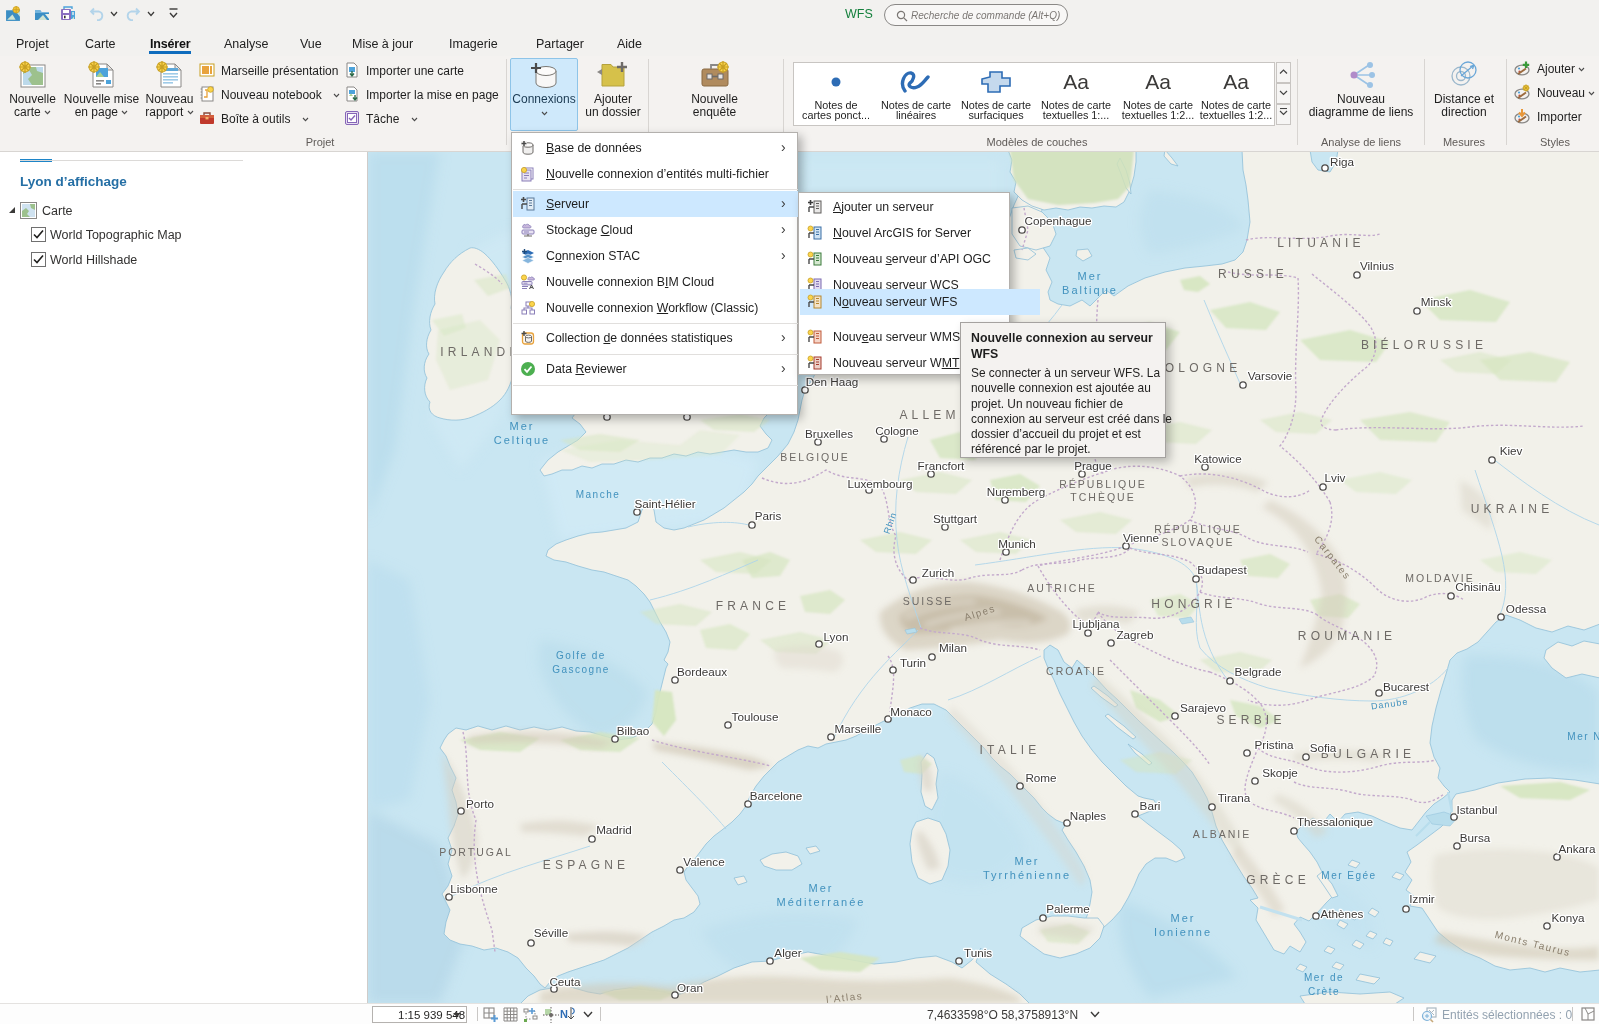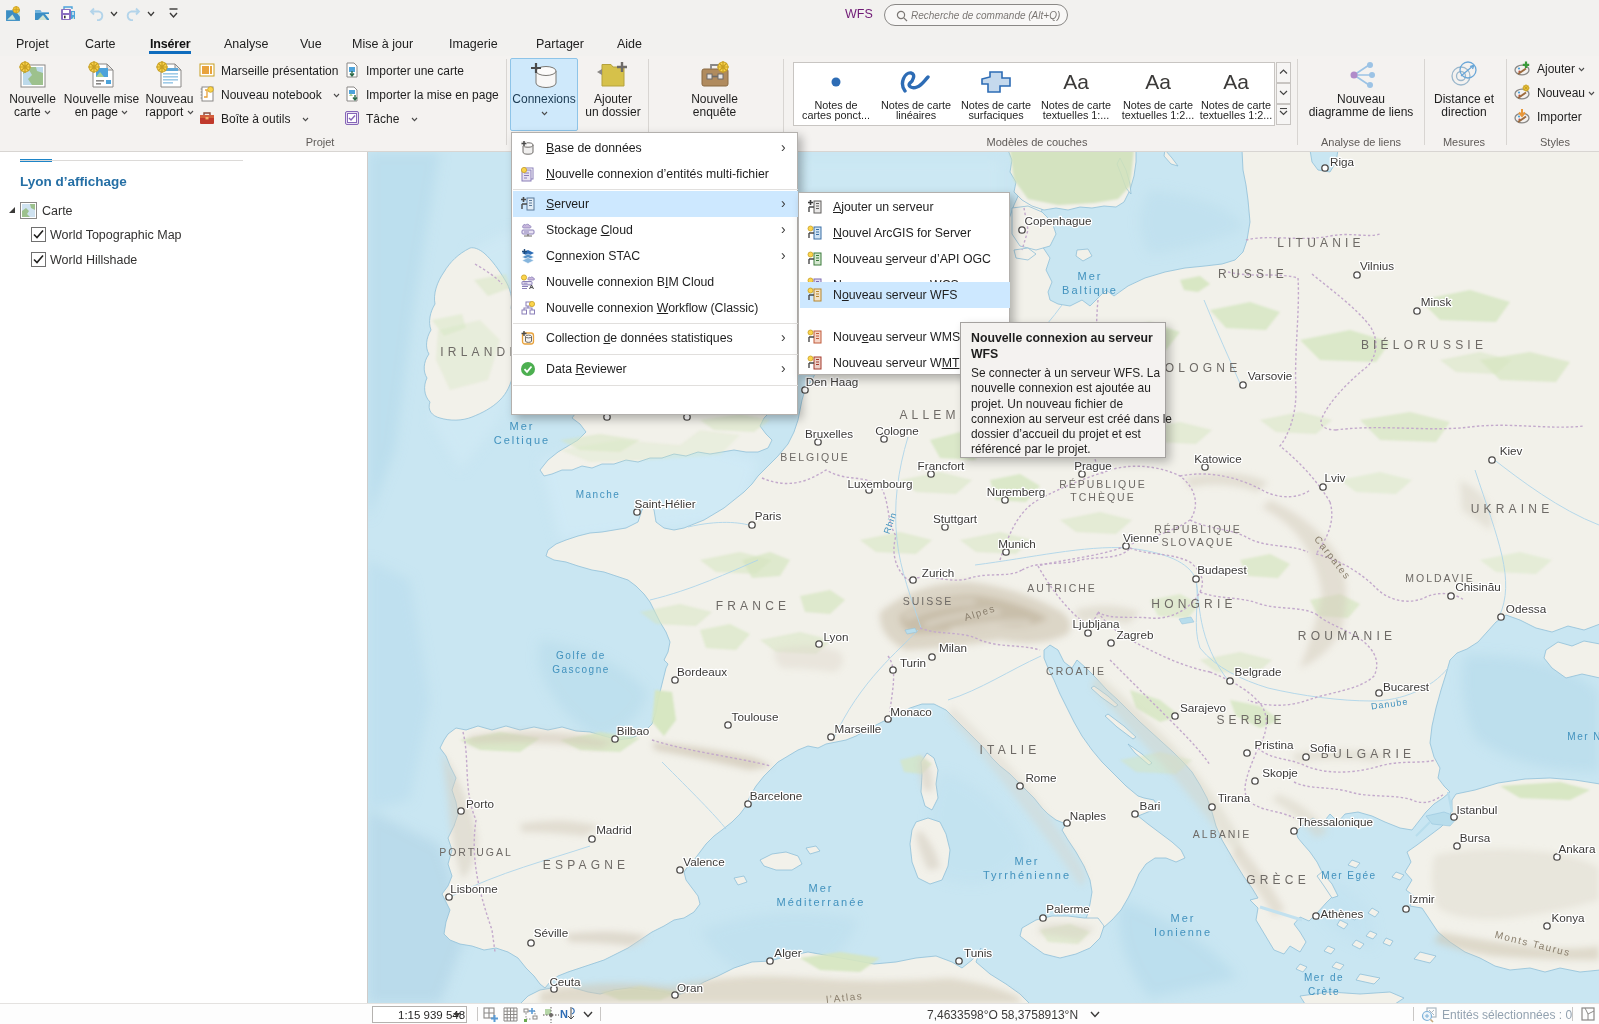--- a/index.html
+++ b/index.html
@@ -5,21 +5,21 @@
 * { margin:0; padding:0; box-sizing:border-box; }
 html,body { width:1599px; height:1024px; overflow:hidden; font-family:"Liberation Sans",sans-serif; background:#f2f1ef; }
 #root { position:relative; width:1599px; height:1024px; }
 .abs { position:absolute; }
 
 #titlebar { left:0; top:0; width:1599px; height:28px; background:#f2f1ef; }
 #tabrow { left:0; top:28px; width:1599px; height:28px; background:#f2f1ef; }
 .tab { position:absolute; top:9px; font-size:12.5px; color:#222; }
 .tab.active { color:#111; }
 #tabline { position:absolute; left:149px; top:22.5px; width:42px; height:3px; background:#0f6cbd; }
-#wfstext { position:absolute; left:845px; top:7px; font-size:12.5px; color:#701a75; }
+#wfstext { position:absolute; left:845px; top:7px; font-size:12.5px; color:#15803d; }
 #searchbox { position:absolute; left:884px; top:4px; width:184px; height:22px; border:1px solid #8a8886; border-radius:11px; background:#f8f7f6; }
 #searchbox span { position:absolute; left:26px; top:5px; font-size:10px; font-style:italic; color:#7b7774; white-space:nowrap; }
 
 #ribbon { left:0; top:56px; width:1599px; height:96px; background:#f4f2f0; border-bottom:1px solid #d8d5d2; }
 .grplabel { position:absolute; top:80px; font-size:11px; color:#5f5b58; width:200px; text-align:center; }
 .vsep { position:absolute; top:3px; width:1px; height:86px; background:#d8d5d2; }
 .bigbtn { position:absolute; top:2px; text-align:center; font-size:12px; color:#1e1e1e; line-height:13px; }
 .bigbtn .ic { display:block; margin:2px auto 3px auto; }
 .smallrow { position:absolute; height:24px; font-size:12px; color:#1e1e1e; white-space:nowrap; }
 .smallrow svg { vertical-align:-3px; }
@@ -964,21 +964,21 @@
   </div>
   <div class="mi sub" style="top:79px; width:210px;">
     <svg class="micon" viewBox="0 0 16 16">
         <rect x="7" y="2" width="7" height="12" fill="#e2dcf0" stroke="#7a68b0"></rect>
         <path d="M9 4.5 L12 4.5 M9 7 L12 7 M9 9.5 L12 9.5" stroke="#7a68b0" stroke-width="1"></path>
         <path d="M2 8 L7 8 M2 8 L2 13" stroke="#4a4a4a" stroke-width="1.4"></path>
         <circle cx="3.5" cy="3.5" r="2.5" fill="#fbd44c" stroke="#c8a023" stroke-width="0.8"></circle>
       </svg>
     <span class="txt">Nouveau serveur <u>W</u>CS</span>
   </div>
-  <div class="mi sub hl" style="top:89px; width:210px;">
+  <div class="mi sub hl" style="top:96px; width:240px;">
     <svg class="micon" viewBox="0 0 16 16">
         <rect x="7" y="2" width="7" height="12" fill="#f3e3c8" stroke="#b8862d"></rect>
         <path d="M9 4.5 L12 4.5 M9 7 L12 7 M9 9.5 L12 9.5" stroke="#b8862d" stroke-width="1"></path>
         <path d="M2 8 L7 8 M2 8 L2 13" stroke="#4a4a4a" stroke-width="1.4"></path>
         <circle cx="3.5" cy="3.5" r="2.5" fill="#fbd44c" stroke="#c8a023" stroke-width="0.8"></circle>
       </svg>
     <span class="txt">N<u>o</u>uveau serveur WFS</span>
   </div>
   <div class="mi sub" style="top:131px; width:210px;">
     <svg class="micon" viewBox="0 0 16 16">

